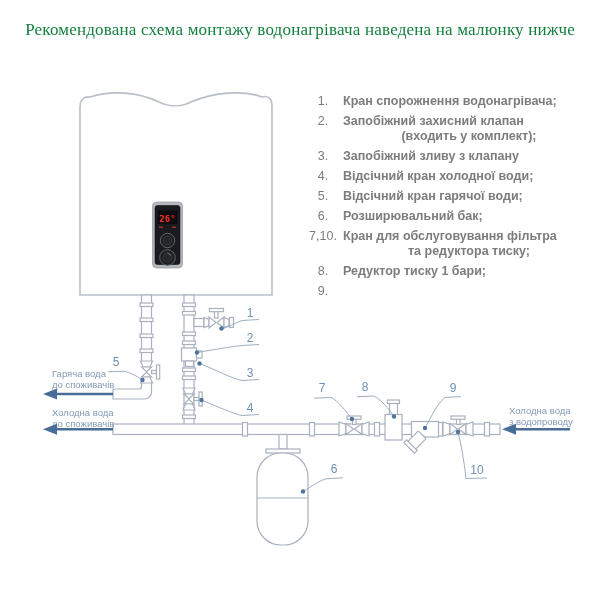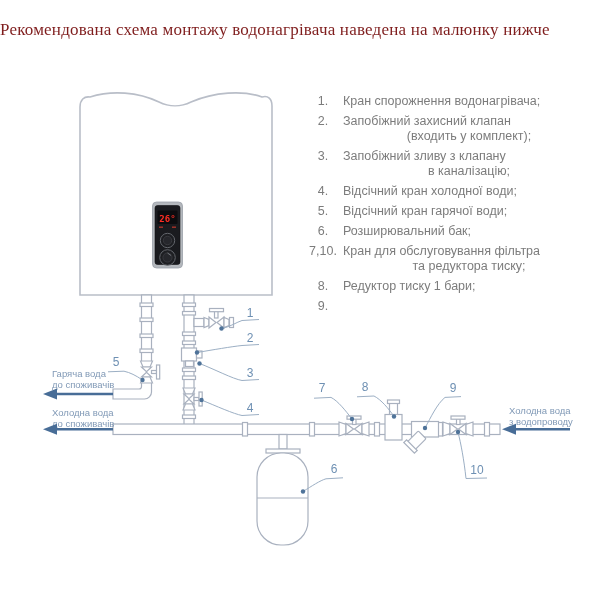--- a/index.html
+++ b/index.html
@@ -1,25 +1,25 @@
 <!DOCTYPE html>
 <html><head>
 <meta charset="utf-8">
 <style>
   html,body{margin:0;padding:0;background:#ffffff;}
   .page{position:relative;width:600px;height:600px;background:#ffffff;overflow:hidden;
         font-family:"Liberation Sans",sans-serif;}
-  .title{position:absolute;top:20px;left:0;width:600px;
-         font-family:"Liberation Serif",serif;font-size:17px;color:#7f1d1d;letter-spacing:.2px;}
+  .title{position:absolute;top:20px;left:0;width:600px;text-align:center;
+         font-family:"Liberation Serif",serif;font-size:17px;color:#15803d;letter-spacing:.2px;}
   .legend{position:absolute;left:303px;top:94px;width:288px;color:#7c7c7c;
           font-size:12.5px;line-height:15px;}
   .lg-row{display:flex;margin-top:5px;}
   .lg-row.wrap{margin-top:0;}
   .lg-num{width:40px;text-align:center;flex:0 0 40px;}
-  .lg-text{flex:1;}
+  .lg-text{flex:1;font-weight:bold;}
   .lg-row.wrap .lg-text{padding-left:4px;text-align:center;}
   svg{position:absolute;left:0;top:0;}
   svg text{font-family:"Liberation Sans",sans-serif;}
   .pipe{fill:#ffffff;stroke:#a9b1bf;stroke-width:1.2;}
   .heater{fill:#ffffff;stroke:#b9bec8;stroke-width:1.6;}
   .leader{fill:none;stroke:#9cafc4;stroke-width:1;}
   .dot{fill:#4f7399;stroke:none;}
   .num{fill:#6e90b3;font-size:12px;text-anchor:middle;}
   .flowlabel{fill:#8099b6;font-size:9.5px;}
   .flowline{stroke:#486d97;stroke-width:2.6;}
@@ -44,21 +44,20 @@
     <div class="lg-row wrap">
         <span class="lg-num"></span>
         <span class="lg-text" style="padding-left:-4px">(входить у комплект);</span>
       </div>
     <div class="lg-row">
         <span class="lg-num">3.</span>
         <span class="lg-text">Запобіжний зливу з клапану</span>
       </div>
     <div class="lg-row wrap">
         <span class="lg-num"></span>
-        <span class="lg-text">в каналізацію;</span>
       </div>
     <div class="lg-row">
         <span class="lg-num">4.</span>
         <span class="lg-text">Відсічний кран холодної води;</span>
       </div>
     <div class="lg-row">
         <span class="lg-num">5.</span>
         <span class="lg-text">Відсічний кран гарячої води;</span>
       </div>
     <div class="lg-row">

